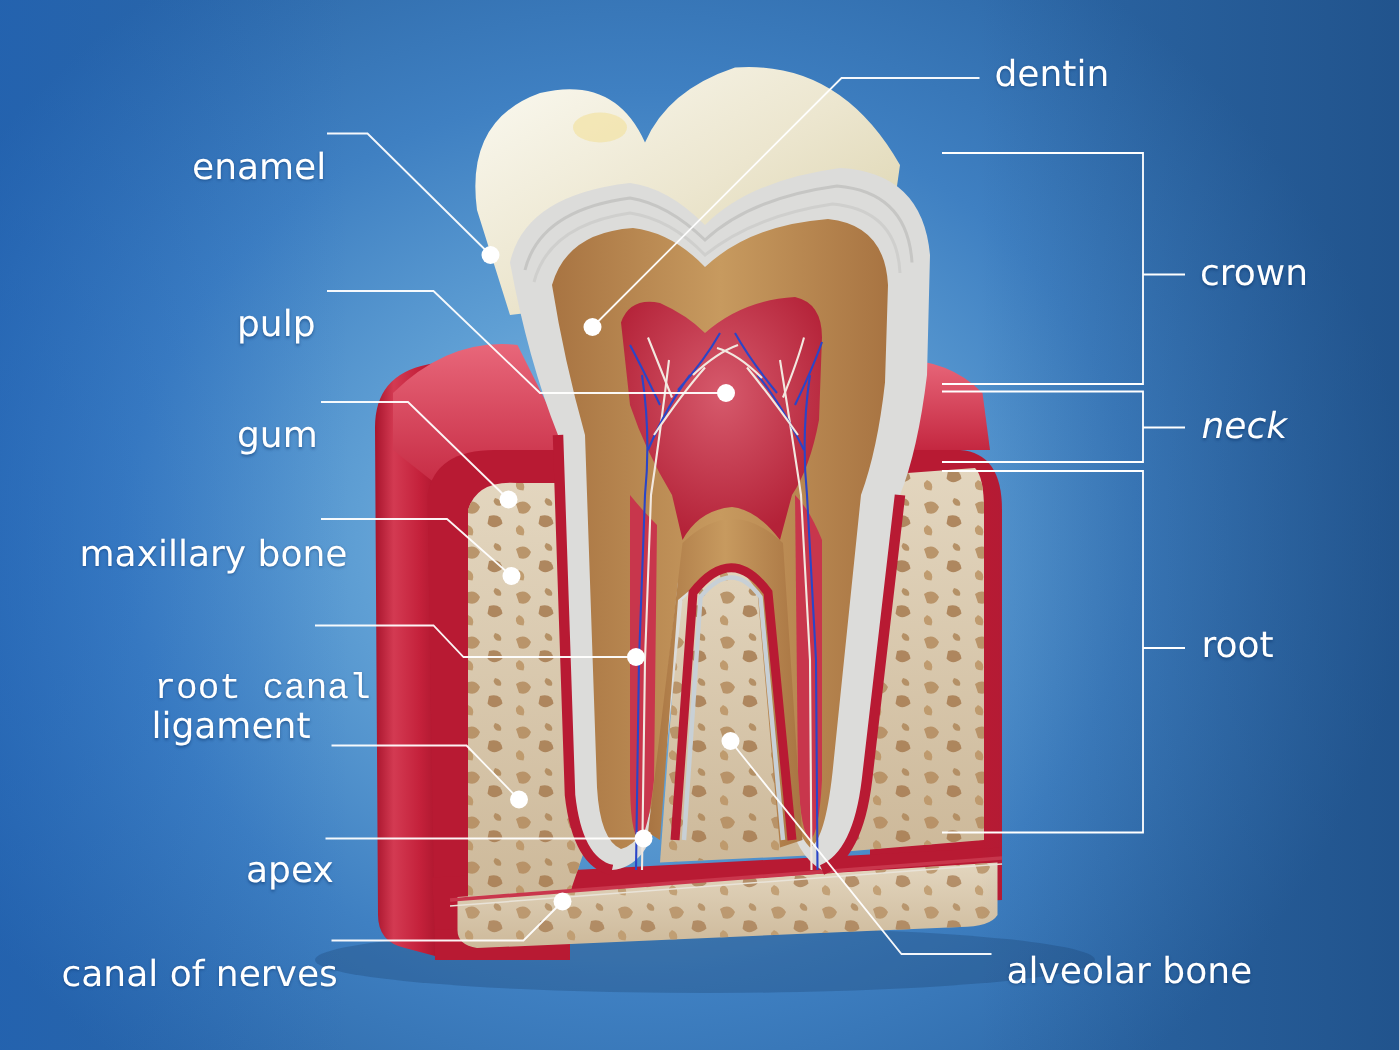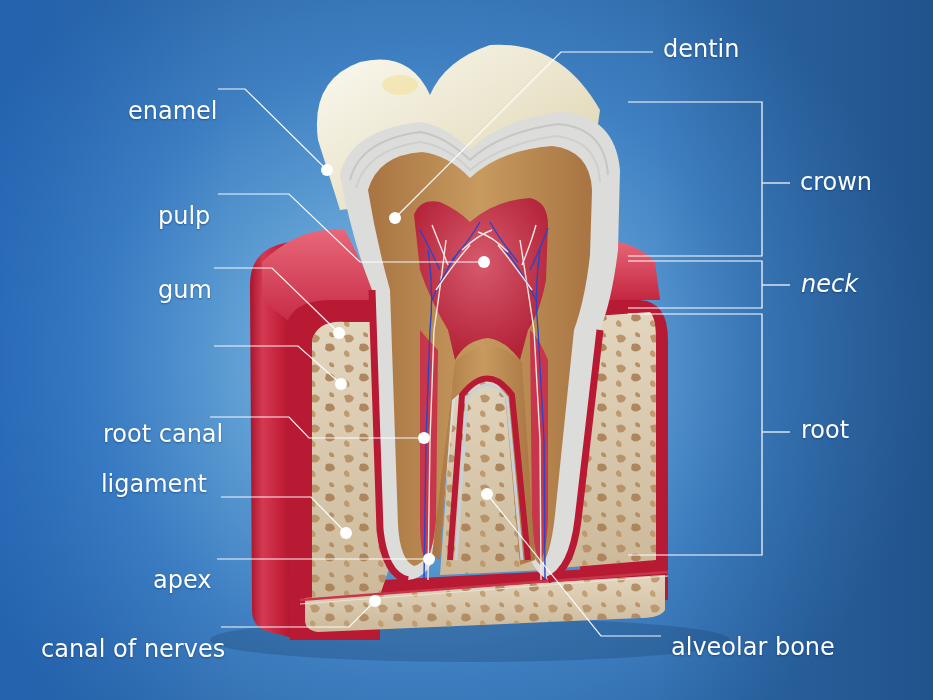--- a/index.html
+++ b/index.html
@@ -150,25 +150,26 @@
       <line x1="762" y1="183" x2="790" y2="183" stroke="#ffffff" stroke-width="1.2"></line>
       <polyline points="628,261 762,261 762,308 628,308" fill="none" stroke="#ffffff" stroke-width="1.2"></polyline>
       <line x1="762" y1="285" x2="790" y2="285" stroke="#ffffff" stroke-width="1.2"></line>
       <polyline points="628,314 762,314 762,555 628,555" fill="none" stroke="#ffffff" stroke-width="1.2"></polyline>
       <line x1="762" y1="432" x2="790" y2="432" stroke="#ffffff" stroke-width="1.2"></line>
     </svg>
 
   <div class="label right-align" style="left:128px;top:77px;">enamel</div>
   <div class="label right-align" style="left:158px;top:182px;">pulp</div>
   <div class="label right-align" style="left:158px;top:256px;">gum</div>
-  <div class="label right-align" style="left:103px;top:400px;">root canal</div>
+  <div class="label right-align" style="left:53px;top:335px;">maxillary bone</div>
+  <div class="label right-align" style="left:103px;top:425px;font-family:Liberation Mono, monospace;">root canal</div>
   <div class="label multi" style="left:85px;top:473px;width:122px;">
     <span style="text-align:right;">ligament</span>
   </div>
-  <div class="label right-align" style="left:153px;top:546px;">apex</div>
+  <div class="label right-align" style="left:164px;top:546px;">apex</div>
   <div class="label right-align" style="left:41px;top:615px;">canal of nerves</div>
 
   <div class="label" style="left:663px;top:38px;">dentin</div>
   <div class="label" style="left:671px;top:624px;margin-top:12px;">alveolar bone</div>
 
   <div class="label" style="left:800px;top:171px;">crown</div>
   <div class="label" style="left:801px;top:273px;font-style:italic;">neck</div>
   <div class="label" style="left:801px;top:419px;">root</div>
 </div>
 

